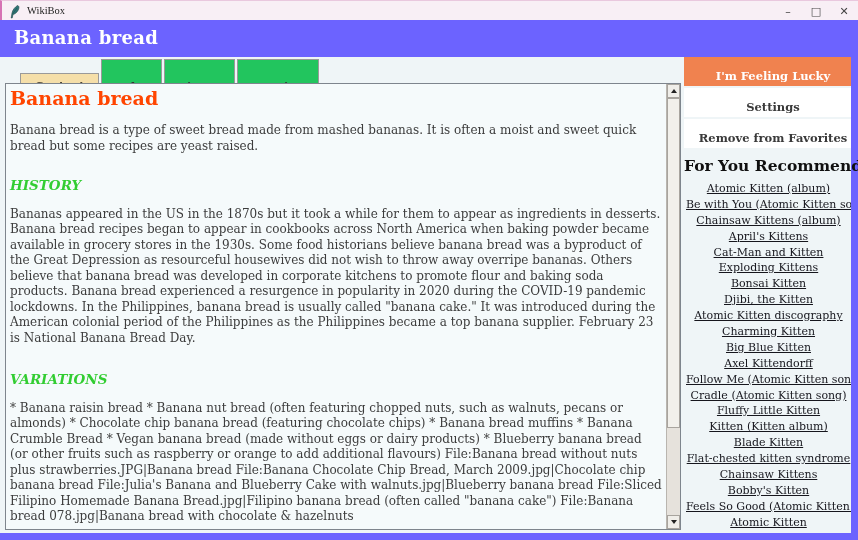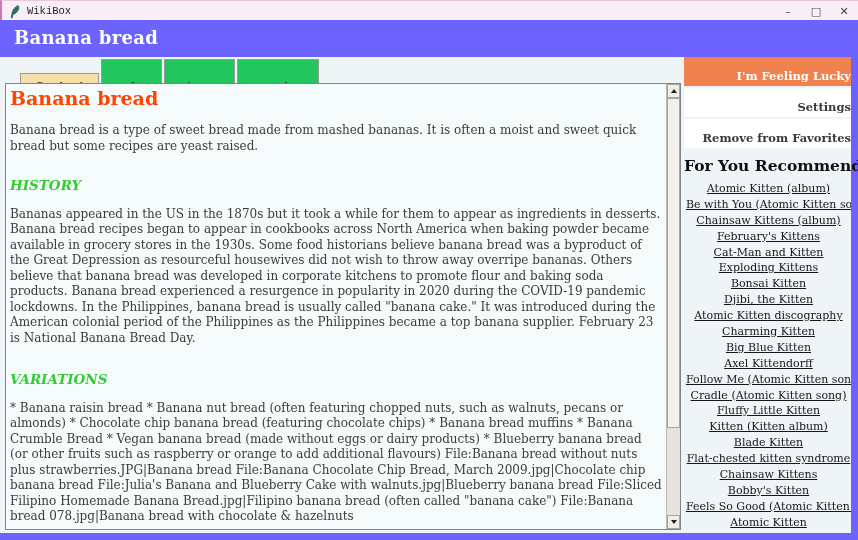--- a/index.html
+++ b/index.html
@@ -6,21 +6,21 @@
   html,body { width:858px; height:540px; overflow:hidden; }
   body { font-family:"DejaVu Serif", serif; }
 
   .window { position:relative; width:858px; height:540px; background:#6C63FF; overflow:hidden; }
 
   
   .titlebar { position:absolute; top:0; left:0; width:858px; height:20px;
               background:#F8EFF5; border-left:2px solid #D672B4; border-top:1px solid #E9C8DE;
               display:flex; align-items:center; }
   .app-icon { width:12px; height:14px; margin-left:7px; display:inline-block; }
-  .app-title { font-family:Liberation Mono, monospace; font-size:10.5px; color:#222; margin-left:6px; }
+  .app-title { font-family:Liberation Serif, serif; font-size:10.5px; color:#222; margin-left:6px; }
   .win-controls { position:absolute; right:0; top:0; height:20px; display:flex; }
   .win-btn { width:28px; height:20px; display:flex; align-items:center; justify-content:center;
              font-family:"DejaVu Sans", sans-serif; font-size:11px; color:#444; cursor:default; }
 
   
   .banner { position:absolute; top:20px; left:0; width:858px; height:37px; background:#6C63FF; }
   .banner h1 { font-size:18px; font-weight:bold; color:#FFFFFF; padding:7px 0 0 14px; letter-spacing:.3px; }
 
   
   .panel { position:absolute; top:57px; left:0; width:851px; height:476px; background:#EFF5F7; }
@@ -46,21 +46,21 @@
   .sb-btn { position:absolute; left:0; width:13px; height:14px; background:#F0EEE9; border:1px solid #A8A49E;
             display:flex; align-items:center; justify-content:center; }
   .sb-up { top:0; } .sb-down { bottom:0; }
   .arrow-up { width:0; height:0; border-left:3px solid transparent; border-right:3px solid transparent; border-bottom:4px solid #222; }
   .arrow-down { width:0; height:0; border-left:3px solid transparent; border-right:3px solid transparent; border-top:4px solid #222; }
   .sb-thumb { position:absolute; left:0; top:14px; width:13px; height:330px; background:#F2F0EB; border:1px solid #A8A49E; }
 
   
   .sidebar { position:absolute; left:684px; top:0; width:167px; height:476px; }
   .side-btn { width:167px; height:29px; background:#FFFFFF; color:#3A3A3A;
-              font-family:"DejaVu Serif", serif; font-size:11.5px; font-weight:bold; text-align:right;
+              font-family:"DejaVu Serif", serif; font-size:11.5px; font-weight:bold; text-align:center;
               border:none; padding:9px 0 0 11px; margin-bottom:2px; display:block; cursor:default; }
   .side-btn.accent { background:#F0824F; color:#FFFFFF; }
   .rec-title { font-size:15.5px; font-weight:bold; color:#101010; margin:8px 0 7px 0; white-space:nowrap; }
   .rec-list { }
   .rec-link { display:block; height:15.9px; font-size:11px; color:#16161D; text-decoration:underline;
               white-space:nowrap; overflow:hidden; padding-left:2px; cursor:pointer;text-align:center; }
 </style>
 </head>
 <body>
 
@@ -119,21 +119,21 @@
       <button class="side-btn accent">I'm Feeling Lucky</button>
       <button class="side-btn">Settings</button>
       <button class="side-btn">Remove from Favorites</button>
 
       <div class="rec-title">For You Recommendations</div>
 
       <div class="rec-list">
         <a class="rec-link">Atomic Kitten (album)</a>
         <a class="rec-link">Be with You (Atomic Kitten song)</a>
         <a class="rec-link">Chainsaw Kittens (album)</a>
-        <a class="rec-link">February's Kittens</a>
+        <a class="rec-link">April's Kittens</a>
         <a class="rec-link">Cat-Man and Kitten</a>
         <a class="rec-link">Exploding Kittens</a>
         <a class="rec-link">Bonsai Kitten</a>
         <a class="rec-link">Djibi, the Kitten</a>
         <a class="rec-link">Atomic Kitten discography</a>
         <a class="rec-link">Charming Kitten</a>
         <a class="rec-link">Big Blue Kitten</a>
         <a class="rec-link">Axel Kittendorff</a>
         <a class="rec-link">Follow Me (Atomic Kitten song)</a>
         <a class="rec-link">Cradle (Atomic Kitten song)</a>

